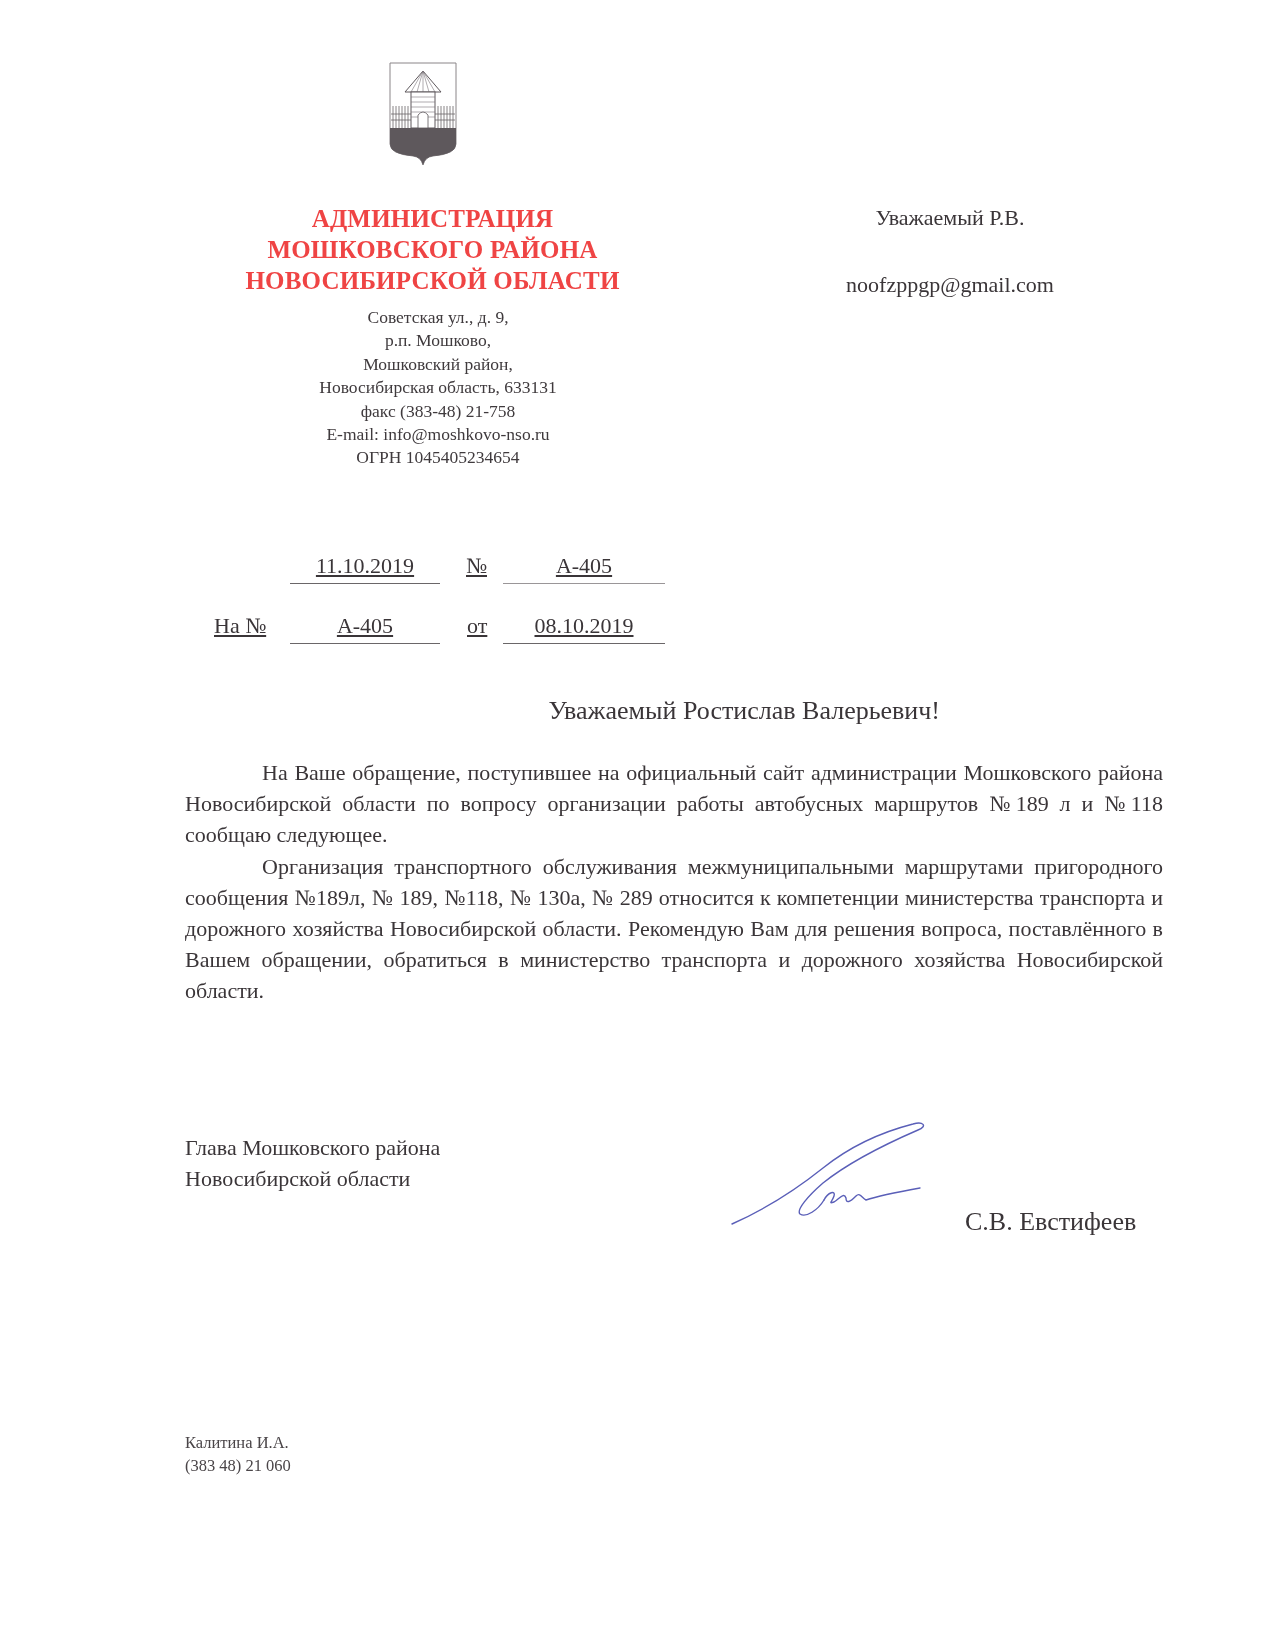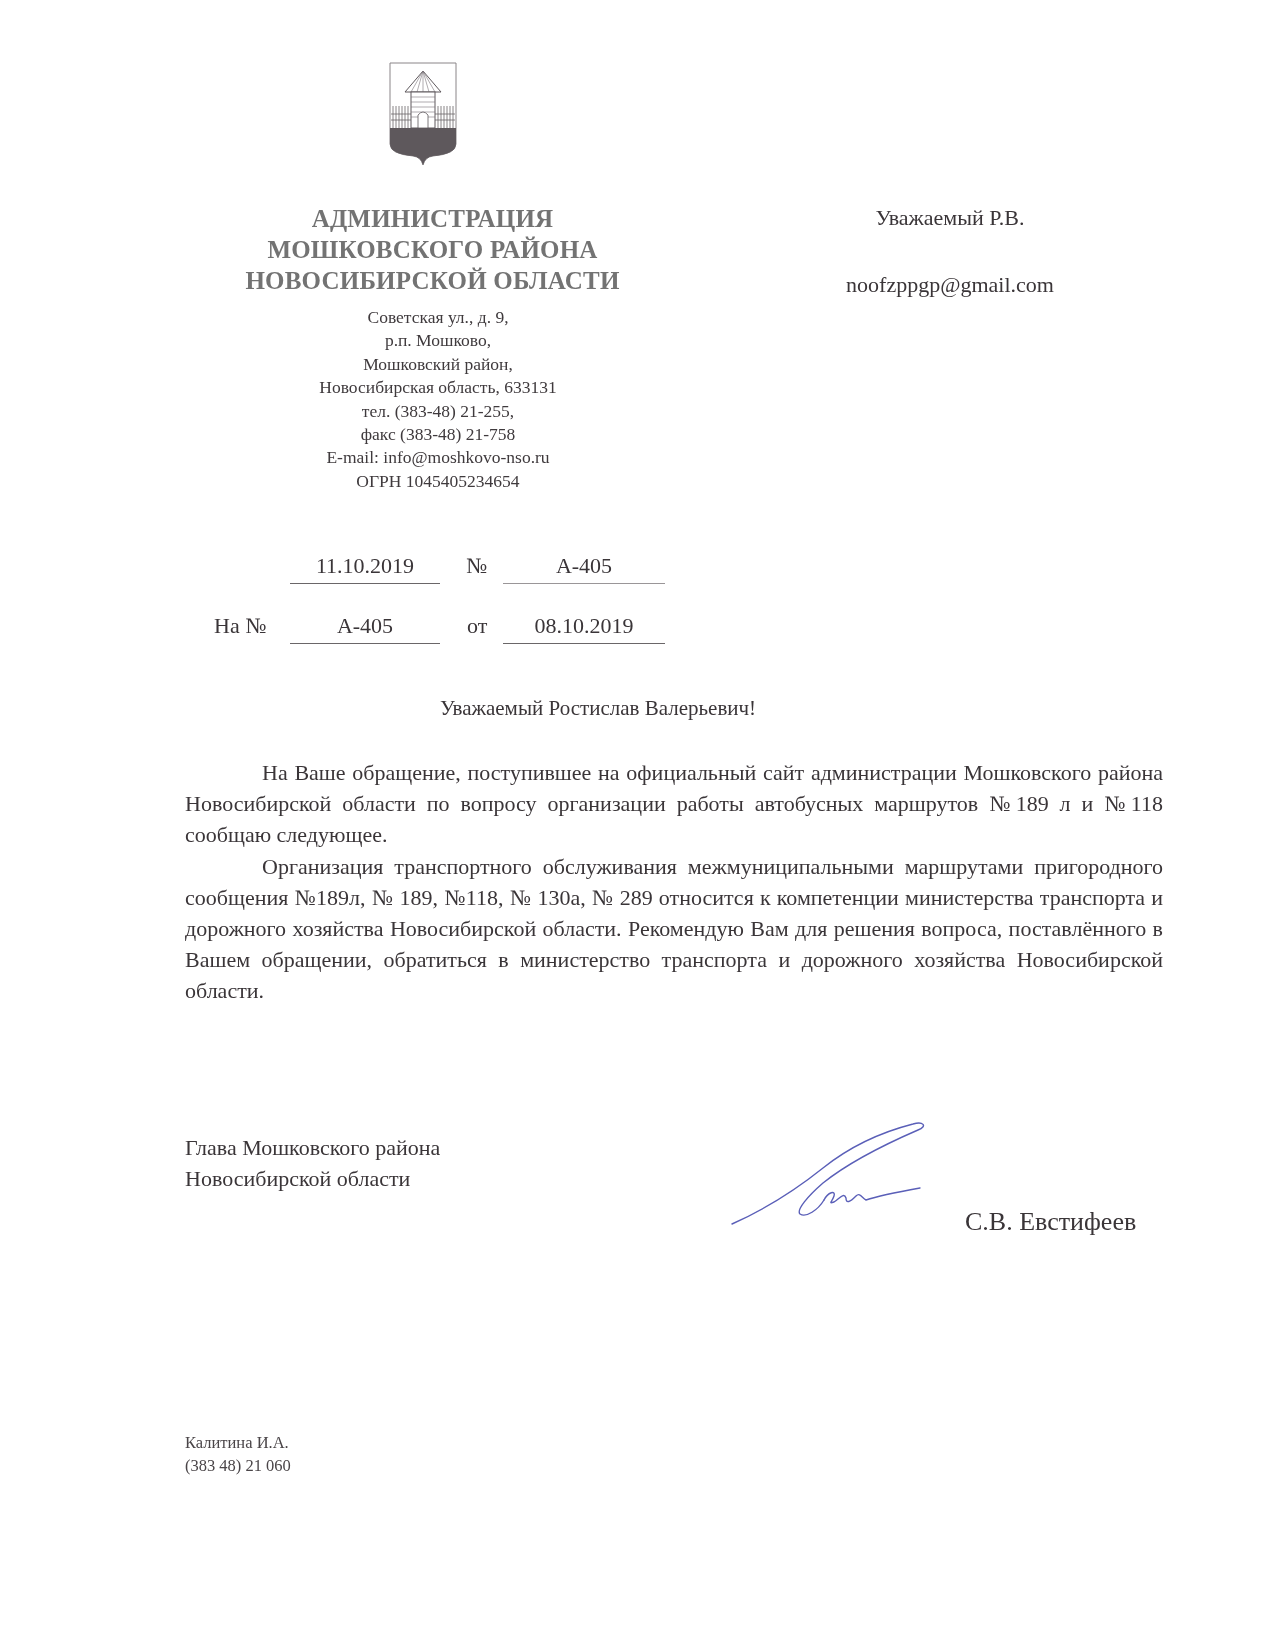--- a/index.html
+++ b/index.html
@@ -1,26 +1,26 @@
 <!DOCTYPE html>
 <html><head>
 <meta charset="utf-8">
 <style>
   html, body { margin:0; padding:0; }
   body { width:1275px; height:1650px; background:#ffffff; position:relative; overflow:hidden;
          font-family:"Liberation Serif","DejaVu Serif",serif; color:#3a3538; }
   .abs { position:absolute; }
   .emblem { left:389px; top:62px; width:68px; height:104px; }
-  .head { left:200px; width:465px; text-align:center; font-weight:bold; font-size:25px; line-height:31px; top:203px; color:#737373; letter-spacing:0.2px; }
+  .head { left:200px; width:465px; text-align:center; font-weight:bold; font-size:25px; line-height:31px; top:203px; color:#ef4444; letter-spacing:0.2px; }
   .addr { left:238px; width:400px; text-align:center; font-size:17.5px; line-height:23.4px; top:306px; color:#3f3a3d; }
   .addr a { color:#3f3a3d; }
   .to { left:800px; width:300px; text-align:center; font-size:22px; color:#3a3538; }
-  .reg { font-size:22px; color:#3a3538; }
+  .reg { font-size:22px; color:#3a3538;text-decoration:underline; }
   .uline { border-bottom:1.3px solid #6a6668; text-align:center; height:30px; }
-  .salut { left:440px; width:500px; text-align:left; top:696px; font-size:21px; }
+  .salut { left:440px; width:500px; text-align:right; top:696px; font-size:26px; }
   .body { left:185px; width:978px; top:757px; font-size:22px; line-height:31.2px; text-align:justify; color:#3a3538; }
   .body p { margin:0; text-indent:77px; }
   .sigblk { left:185px; top:1132px; font-size:22px; line-height:31px; }
   .signame { left:965px; top:1167px; font-size:26px;margin-top:40px; }
   .footer { left:185px; top:1432px; font-size:16.5px; line-height:22.5px; color:#4a4548; }
   .signature { left:728px; top:1118px; width:210px; height:110px; }
 </style>
 </head>
 <body>
 
@@ -66,21 +66,20 @@
   <div>АДМИНИСТРАЦИЯ</div>
   <div>МОШКОВСКОГО РАЙОНА</div>
   <div>НОВОСИБИРСКОЙ ОБЛАСТИ</div>
 </div>
 
 <div class="abs addr">
   <div>Советская ул., д. 9,</div>
   <div>р.п. Мошково,</div>
   <div>Мошковский район,</div>
   <div>Новосибирская область, 633131</div>
-  <div>тел. (383-48) 21-255,</div>
   <div>факс (383-48) 21-758</div>
   <div>
     <span>E-mail:</span>
     <a>info@moshkovo-nso.ru</a>
   </div>
   <div>ОГРН 1045405234654</div>
 </div>
 
 <div class="abs to" style="top:205px;">Уважаемый Р.В.</div>
 <div class="abs to" style="top:272px;">noofzppgp@gmail.com</div>

